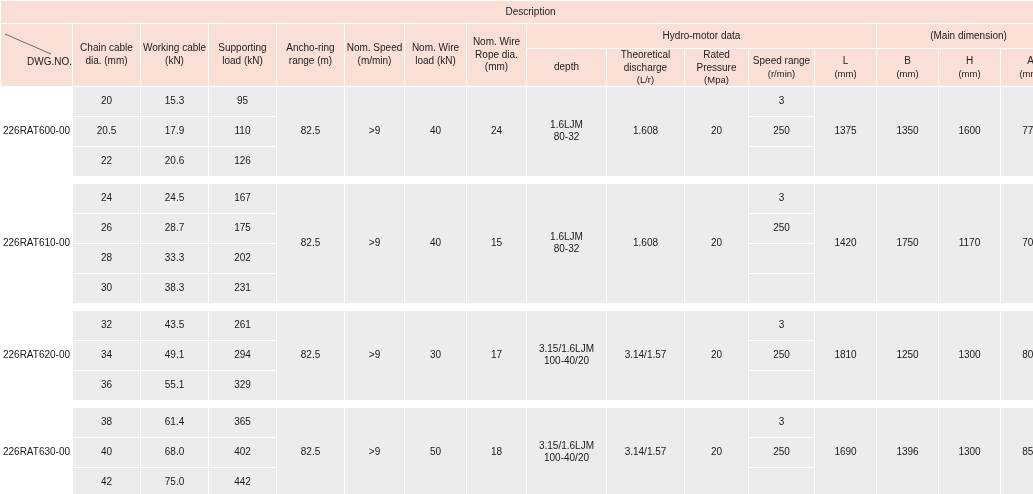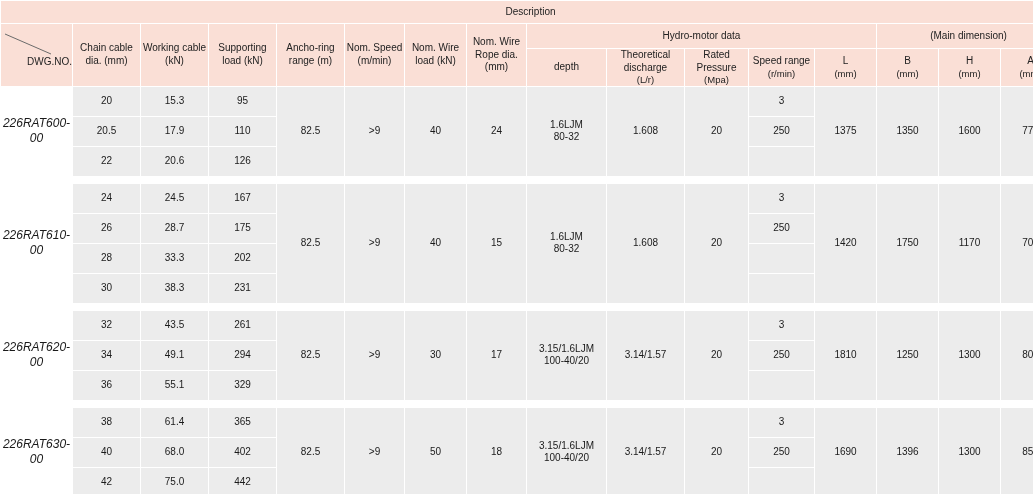--- a/index.html
+++ b/index.html
@@ -57,22 +57,21 @@
   }
   .sep-row td{
     background:#ffffff;
     height:6px;
     border:none;
     padding:0;
     font-size:0;
     line-height:0;
   }
   .dwg{
-    font-size:12px;
-    font-style:italic;
+    font-size:10px;
   }
   .model-cell .mline{display:block;}
   
   .diag{
     position:relative;
     background:#fadfd6;
   }
   .diag .line{
     position:absolute;
     left:0;top:0;

